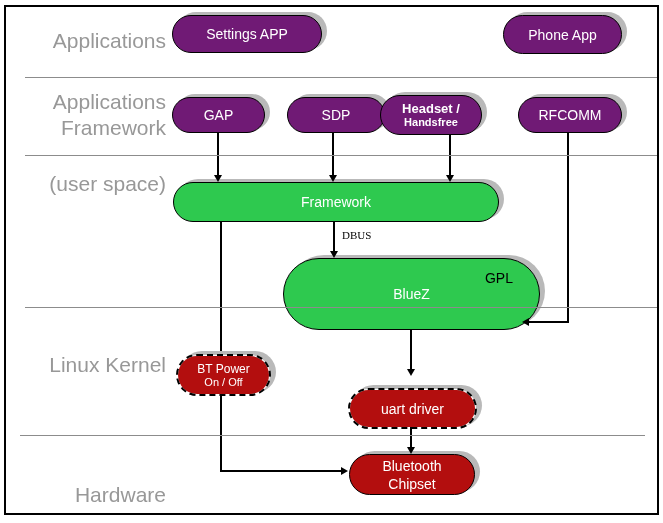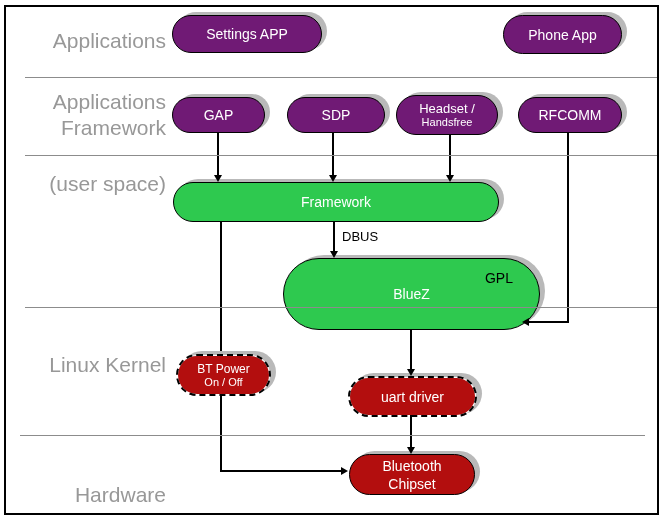--- a/index.html
+++ b/index.html
@@ -21,21 +21,21 @@
   .sub{font-size:11px;line-height:13px;}
   .vline{position:absolute;width:1.5px;background:#000;z-index:3;}
   .hline{position:absolute;height:1.5px;background:#000;z-index:3;}
   .arr{position:absolute;width:0;height:0;z-index:5;}
   .arr.down{border-left:4px solid transparent;border-right:4px solid transparent;
             border-top:7px solid #000;}
   .arr.right{border-top:4px solid transparent;border-bottom:4px solid transparent;
              border-left:7px solid #000;}
   .arr.left{border-top:4px solid transparent;border-bottom:4px solid transparent;
             border-right:7px solid #000;}
-  .edge-label{position:absolute;color:#000;font-size:13px;z-index:5;}
+  .edge-label{position:absolute;color:#000;font-size:11px;z-index:5;font-family:Liberation Serif, serif;}
   .gpl{position:absolute;top:11px;right:26px;color:#000;font-size:14px;}
 </style>
 </head>
 <body>
 
 <div class="frame"></div>
 
 <div class="divider" style="left:25px;top:77px;width:632px;"></div>
 <div class="divider" style="left:25px;top:155px;width:632px;"></div>
 <div class="divider" style="left:25px;top:307px;width:632px;"></div>
@@ -91,40 +91,40 @@
 <div class="pill blue" style="left:503px;top:15px;width:117px;height:37px;">
   <span>Phone App</span>
 </div>
 
 <div class="pill blue" style="left:172px;top:97px;width:91px;height:34px;">
   <span>GAP</span>
 </div>
 <div class="pill blue" style="left:287px;top:97px;width:96px;height:34px;">
   <span>SDP</span>
 </div>
-<div class="pill blue" style="left:396px;top:95px;width:100px;height:38px;font-size:13px;line-height:15px;">
+<div class="pill blue" style="left:380px;top:95px;width:100px;height:38px;font-size:13px;line-height:15px;font-weight:bold;">
   <div>Headset /</div>
   <div class="sub">Handsfree</div>
 </div>
 <div class="pill blue" style="left:518px;top:97px;width:102px;height:34px;">
   <span>RFCOMM</span>
 </div>
 
 <div class="pill green" style="left:173px;top:182px;width:324px;height:38px;">
   <span>Framework</span>
 </div>
 <div class="pill green" style="left:283px;top:258px;width:255px;height:70px;">
   <span>BlueZ</span>
   <span class="gpl">GPL</span>
 </div>
 
 <div class="pill red dashed" style="left:176px;top:354px;width:91px;height:38px;font-size:12px;line-height:14px;">
   <div>BT Power</div>
   <div class="sub">On / Off</div>
 </div>
-<div class="pill red dashed" style="left:348px;top:376px;width:125px;height:37px;text-align:right;">
+<div class="pill red dashed" style="left:348px;top:388px;width:125px;height:37px;text-align:right;">
   <span>uart driver</span>
 </div>
 
 <div class="pill red" style="left:349px;top:454px;width:124px;height:39px;line-height:18px;">
   <div>Bluetooth</div>
   <div>Chipset</div>
 </div>
 
 </body></html>

